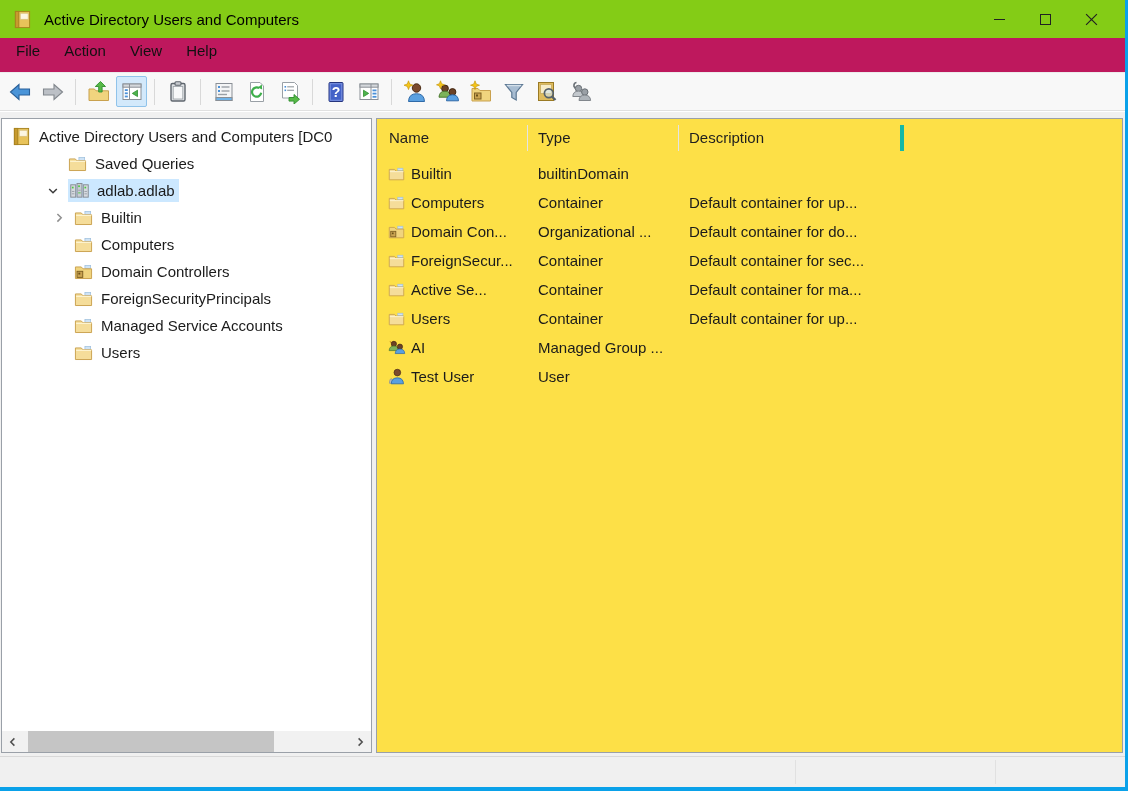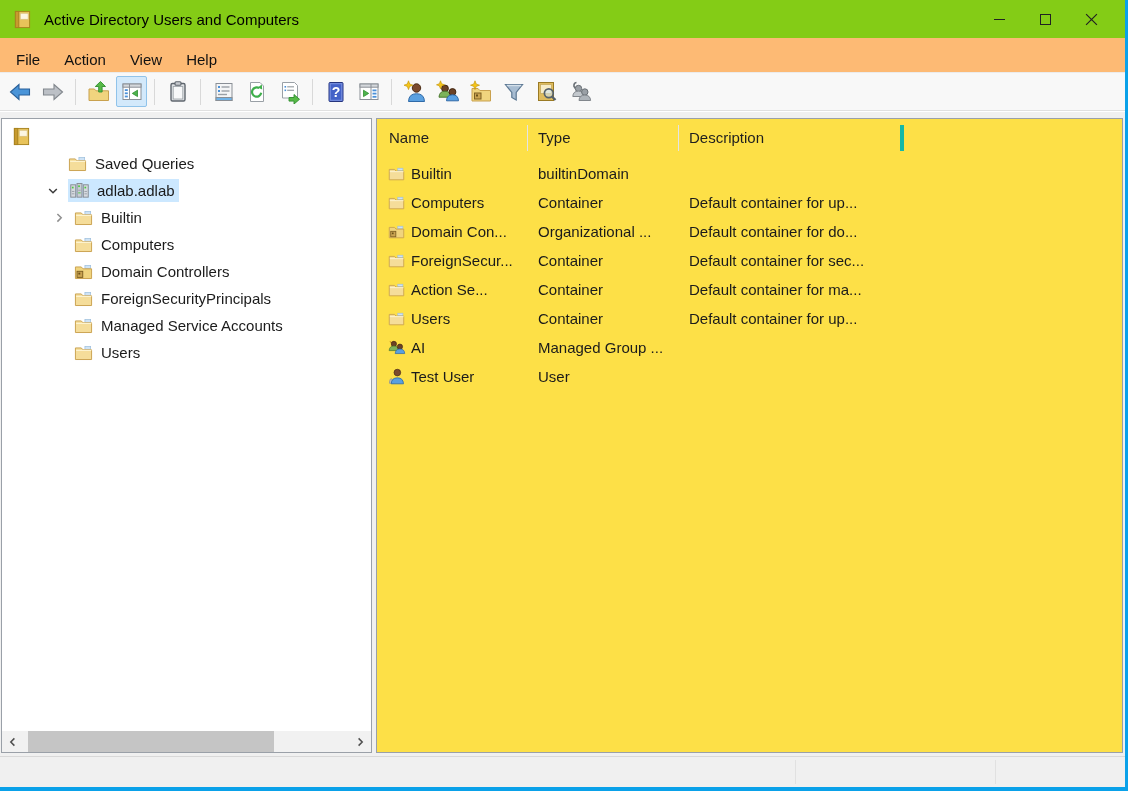--- a/index.html
+++ b/index.html
@@ -18,21 +18,21 @@
   
   .titlebar { height:38px; display:flex; align-items:center; background:#84cc16; padding-left:13px; }
   .titlebar .app-icon { width:19px; height:19px; margin-right:12px; flex:0 0 auto; }
   .titlebar .title { font-size:15px; color:#000; white-space:nowrap; }
   .win-controls { margin-left:auto; display:flex; height:38px; margin-right:14px; }
   .wb { width:46px; height:38px; display:grid; place-items:center; }
   .glyph-min { width:11px; height:0; border-top:1px solid #222; }
   .glyph-max { width:11px; height:11px; border:1px solid #222; }
 
   
-  .menubar { height:34px; display:flex; align-items:flex-end; padding-left:4px; background:#fdba74; }
+  .menubar { height:34px; display:flex; align-items:flex-start; padding-left:4px; background:#be185d; }
   .menu-item { padding:4px 12px; font-size:15px; color:#111; }
 
   
   .toolbar {
     height:39px; display:flex; align-items:center; padding-left:4px; gap:2px;
     background:#f8f8f8; border-top:1px solid #ececec; border-bottom:1px solid #e0e0e0;
   }
   .tbtn { width:31px; height:31px; display:grid; place-items:center; border:1px solid transparent; border-radius:2px; }
   .tbtn.active { background:#d3e9fb; border-color:#90c3ea; }
   .tsep { width:1px; height:26px; background:#d9d9d9; margin:0 5px; }
@@ -313,20 +313,21 @@
 <div class="content-bg"></div>
 
 <div class="tree-pane">
   <div class="tree-rows">
     <div class="trow lvl0">
       <span class="ticon">
           <svg width="19" height="19" viewBox="0 0 20 20">
             <use href="#sym-book"></use>
           </svg>
         </span>
+      <span class="tlabel">Active Directory Users and Computers [DC0</span>
     </div>
     <div class="trow lvl1">
       <span class="tw"></span>
       <span class="ticon">
           <svg width="19" height="19" viewBox="0 0 20 20">
             <use href="#sym-folder"></use>
           </svg>
         </span>
       <span class="tlabel">Saved Queries</span>
     </div>
@@ -475,21 +476,21 @@
       <span class="c2">Container</span>
       <span class="c3">Default container for sec...</span>
     </div>
     <div class="lrow">
       <span class="c1">
           <span class="licon">
             <svg width="17" height="17" viewBox="0 0 20 20">
               <use href="#sym-folder"></use>
             </svg>
           </span>
-          <span>Action Se...</span>
+          <span>Active Se...</span>
         </span>
       <span class="c2">Container</span>
       <span class="c3">Default container for ma...</span>
     </div>
     <div class="lrow">
       <span class="c1">
           <span class="licon">
             <svg width="17" height="17" viewBox="0 0 20 20">
               <use href="#sym-folder"></use>
             </svg>

